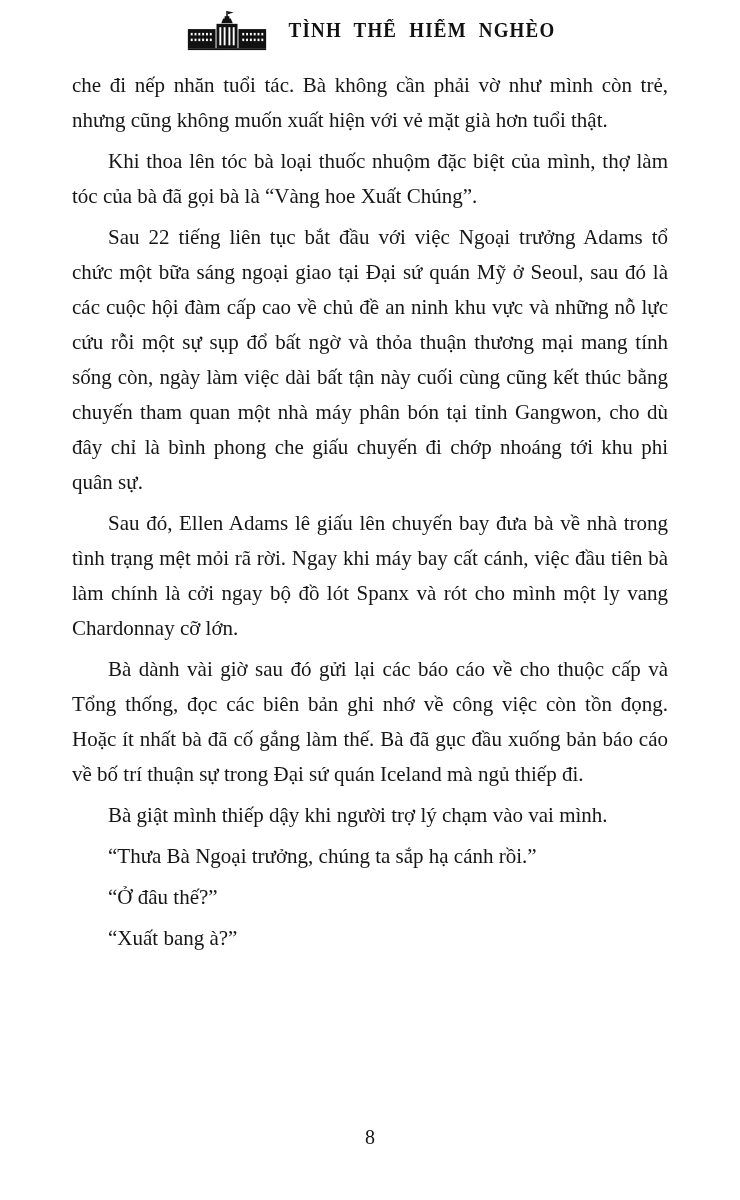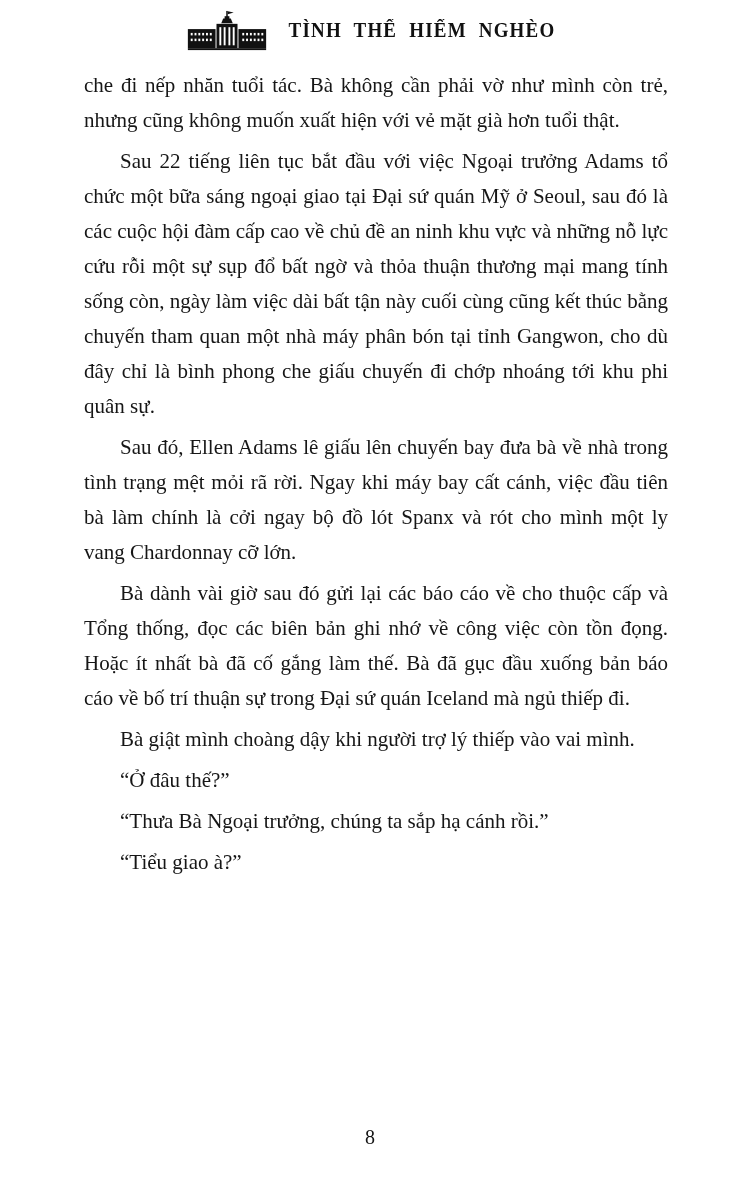--- a/index.html
+++ b/index.html
@@ -34,21 +34,21 @@
     color: #111;
     transform: scaleY(1.05);
   }
   
   .content {
     padding: 16px 72px 0 72px;
     font-size: 21px;
     line-height: 35px;
     text-align: justify;
   }
-  .content p { margin: 0 0 6px 12px; }
+  .content p { margin: 0 0 6px 0; }
   .content p.indent { text-indent: 36px; }
   
   .page-number {
     position: absolute;
     left: 0; right: 0;
     top: 1126px;
     text-align: center;
     font-size: 20px;
     color: #161616;
   }
@@ -108,24 +108,25 @@
           <rect x="78" y="30" width="2" height="2.6"></rect>
       </g>
 
       <rect x="1" y="40" width="82" height="2" fill="#111"></rect>
     </svg>
     <span class="header-title">TÌNH THẾ HIỂM NGHÈO</span>
   </div>
 
   <div class="content">
       <p class="">che đi nếp nhăn tuổi tác. Bà không cần phải vờ như mình còn trẻ, nhưng cũng không muốn xuất hiện với vẻ mặt già hơn tuổi thật.</p>
+      <p class="indent">Khi thoa lên tóc bà loại thuốc nhuộm đặc biệt của mình, thợ làm tóc của bà đã gọi bà là “Vàng hoe Xuất Chúng”.</p>
       <p class="indent">Sau 22 tiếng liên tục bắt đầu với việc Ngoại trưởng Adams tổ chức một bữa sáng ngoại giao tại Đại sứ quán Mỹ ở Seoul, sau đó là các cuộc hội đàm cấp cao về chủ đề an ninh khu vực và những nỗ lực cứu rỗi một sự sụp đổ bất ngờ và thỏa thuận thương mại mang tính sống còn, ngày làm việc dài bất tận này cuối cùng cũng kết thúc bằng chuyến tham quan một nhà máy phân bón tại tỉnh Gangwon, cho dù đây chỉ là bình phong che giấu chuyến đi chớp nhoáng tới khu phi quân sự.</p>
       <p class="indent">Sau đó, Ellen Adams lê giấu lên chuyến bay đưa bà về nhà trong tình trạng mệt mỏi rã rời. Ngay khi máy bay cất cánh, việc đầu tiên bà làm chính là cởi ngay bộ đồ lót Spanx và rót cho mình một ly vang Chardonnay cỡ lớn.</p>
       <p class="indent">Bà dành vài giờ sau đó gửi lại các báo cáo về cho thuộc cấp và Tổng thống, đọc các biên bản ghi nhớ về công việc còn tồn đọng. Hoặc ít nhất bà đã cố gắng làm thế. Bà đã gục đầu xuống bản báo cáo về bố trí thuận sự trong Đại sứ quán Iceland mà ngủ thiếp đi.</p>
-      <p class="indent">Bà giật mình choàng dậy khi người trợ lý thiếp vào vai mình.</p>
+      <p class="indent">Bà giật mình thiếp dậy khi người trợ lý chạm vào vai mình.</p>
+      <p class="indent">“Thưa Bà Ngoại trưởng, chúng ta sắp hạ cánh rồi.”</p>
       <p class="indent">“Ở đâu thế?”</p>
-      <p class="indent">“Thưa Bà Ngoại trưởng, chúng ta sắp hạ cánh rồi.”</p>
-      <p class="indent">“Tiểu giao à?”</p>
+      <p class="indent">“Xuất bang à?”</p>
     </div>
 
   <div class="page-number">8</div>
 
 </div>
 
 </body></html>

